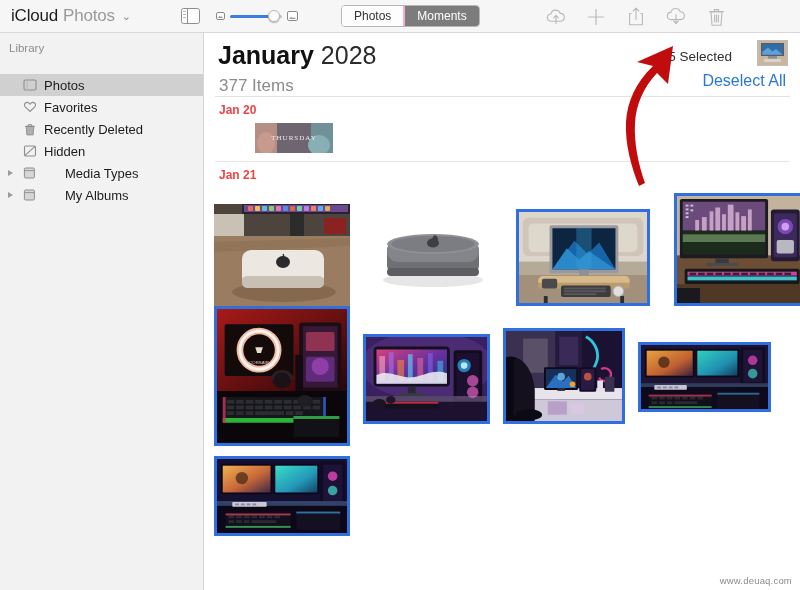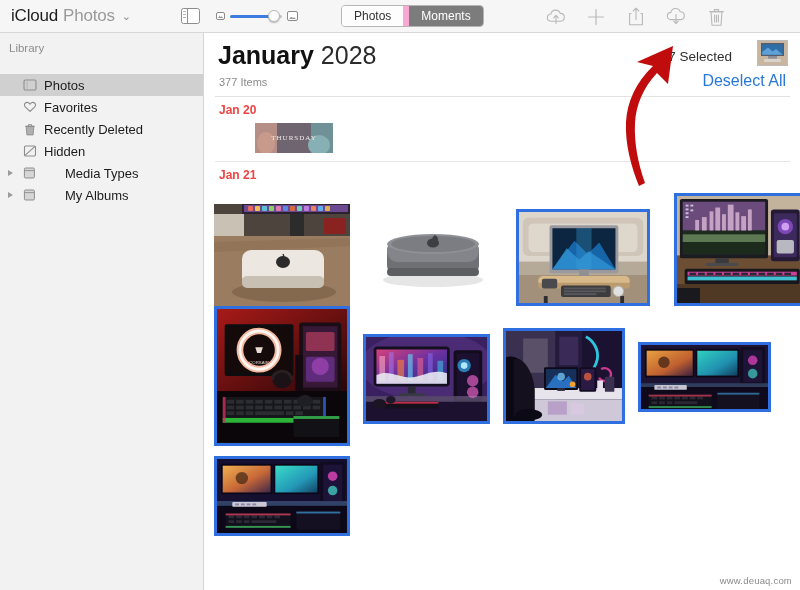--- a/index.html
+++ b/index.html
@@ -84,21 +84,21 @@
     height: 22px; display: flex;
     border: 1px solid #b6b6b6; border-radius: 4px;
     overflow: hidden; background: #fff;
   }
   .seg {
     font-size: 12px; color: #333;
     padding: 0 12px; line-height: 20px;
     background: #fdfdfd;
   }
   .seg.active { background: #7c7c7c; color: #fff; }
-  .seg + .seg { border-left: 6px solid #f9a8d4; }
+  .seg + .seg { border-left: 2px solid #f9a8d4; }
 
   .tb-icons {
     position: absolute; left: 545px; top: 0;
     height: 33px; display: flex; align-items: center; gap: 18px;
   }
   .tb-btn {
     width: 22px; height: 22px;
     display: flex; align-items: center; justify-content: center;
   }
   .tb-btn svg { display: block; }
@@ -149,21 +149,21 @@
   }
   .content-header { position: relative; height: 64px; }
   .month-title {
     position: absolute; left: 13px; top: 8px;
     font-size: 25px; color: #111;
   }
   .month-title .m { font-weight: bold; }
   .month-title .y { font-weight: 400; color: #2b2b2b; }
   .item-count {
     position: absolute; left: 14px; top: 43px;
-    font-size: 11px; color: #8c8c8c;
+    font-size: 17px; color: #8c8c8c;
   }
   .selected-count {
     position: absolute; right: 68px; top: 16px;
     font-size: 13.5px; color: #2e2e2e;
   }
   .deselect-all {
     position: absolute; right: 14px; top: 39px;
     font-size: 16px; color: #2878d8;
   }
   .sel-thumb {
@@ -341,21 +341,21 @@
 </div>
 
 <div class="content">
 
   <div class="content-header">
     <div class="month-title">
       <span class="m">January</span>
       <span class="y">2028</span>
     </div>
     <div class="item-count">377 Items</div>
-    <div class="selected-count">7 Selected</div>
+    <div class="selected-count">5 Selected</div>
     <div class="deselect-all">Deselect All</div>
     <div class="sel-thumb">
       <svg width="29" height="24" viewBox="0 0 29 24">
         <rect width="29" height="24" fill="#c9b69f"></rect>
         <rect x="3" y="2" width="23" height="13" fill="#5a5a66"></rect>
         <rect x="4.2" y="3.2" width="20.6" height="10.6" fill="#2f6fa8"></rect>
         <path d="M4.2 11 10 6.5l4.6 4 3.4-2.6 6.8 5.9H4.2z" fill="#5fa0d8"></path>
         <rect x="10" y="15" width="9" height="2.6" fill="#8d8d95"></rect>
         <rect x="6" y="18" width="17" height="3" rx="1" fill="#d8d4cd"></rect>
       </svg>

